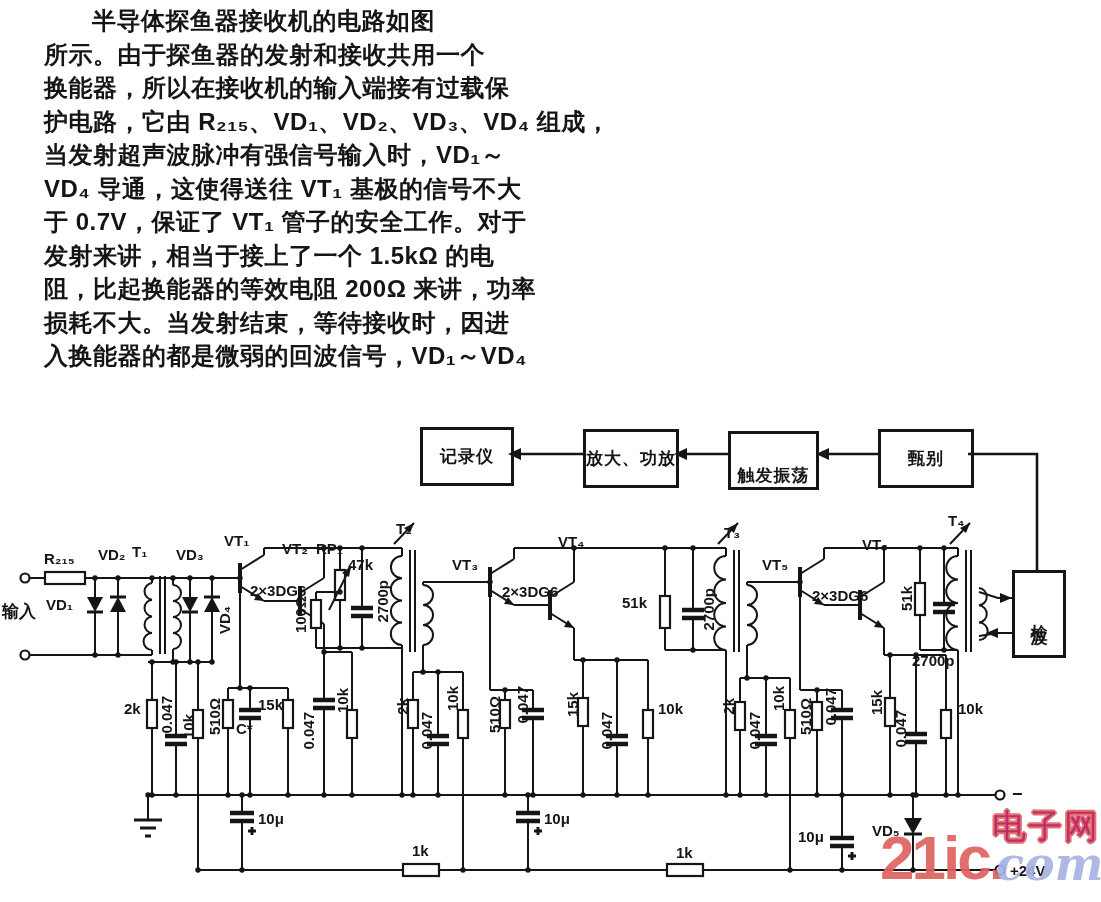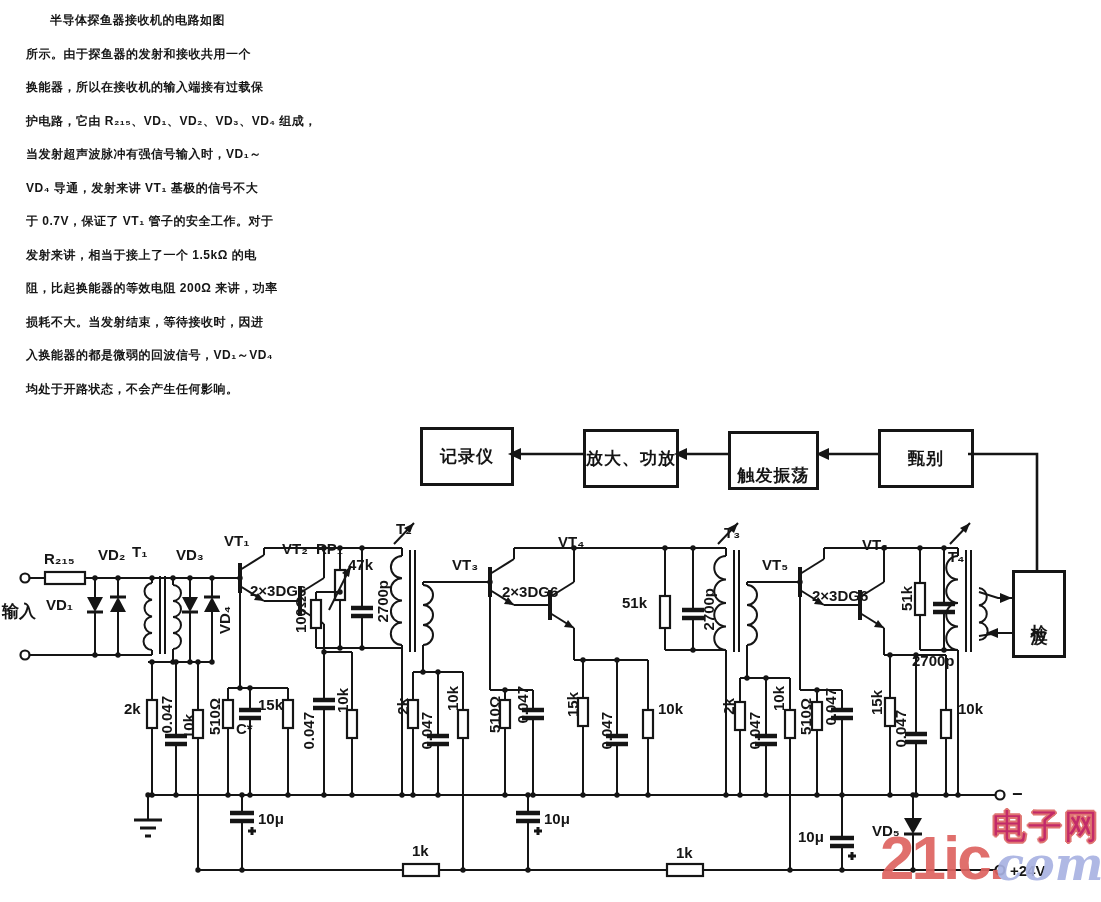--- a/index.html
+++ b/index.html
@@ -1,21 +1,21 @@
 <!DOCTYPE html>
 <html><head>
 <meta charset="utf-8">
 <style>
   html,body{margin:0;padding:0;}
   body{
     width:1101px;height:902px;position:relative;background:#ffffff;
     font-family:"Liberation Sans","DejaVu Sans",sans-serif;color:#151515;overflow:hidden;
   }
   
-  .article{position:absolute;left:26px;top:4px;width:445px;font-size:12px;
+  .article{position:absolute;left:44px;top:4px;width:445px;font-size:24px;
     line-height:33.5px;font-weight:700;letter-spacing:.5px;}
   .article .ln{white-space:nowrap;}
   .article .ln:first-child{text-indent:2em;}
   
   .bd-box{position:absolute;border:3px solid #151515;display:flex;align-items:center;
     justify-content:center;font-weight:700;font-size:17px;letter-spacing:1px;background:#fff;}
   .det-box{position:absolute;border:3px solid #151515;display:flex;align-items:center;
     justify-content:center;font-weight:700;font-size:17px;background:#fff;}
   .det-box .vtxt{writing-mode:vertical-rl;letter-spacing:4px;}
   
@@ -44,27 +44,26 @@
 </style>
 </head>
 <body>
 
 <div class="article">
   <div class="ln">半导体探鱼器接收机的电路如图</div>
   <div class="ln">所示。由于探鱼器的发射和接收共用一个</div>
   <div class="ln">换能器，所以在接收机的输入端接有过载保</div>
   <div class="ln">护电路，它由 R₂₁₅、VD₁、VD₂、VD₃、VD₄ 组成，</div>
   <div class="ln">当发射超声波脉冲有强信号输入时，VD₁～</div>
-  <div class="ln">VD₄ 导通，发射来讲 VT₁ 基极的信号不大</div>
+  <div class="ln">VD₄ 导通，这使得送往 VT₁ 基极的信号不大</div>
   <div class="ln">于 0.7V，保证了 VT₁ 管子的安全工作。对于</div>
   <div class="ln">发射来讲，相当于接上了一个 1.5kΩ 的电</div>
   <div class="ln">阻，比起换能器的等效电阻 200Ω 来讲，功率</div>
   <div class="ln">损耗不大。当发射结束，等待接收时，因进</div>
   <div class="ln">入换能器的都是微弱的回波信号，VD₁～VD₄</div>
-  <div class="ln">均处于开路状态，不会产生任何影响。</div>
 </div>
 
 <div class="bd-box" style="left:420px;top:427px;width:88px;height:53px;">
   <span>记录仪</span>
 </div>
 <div class="bd-box" style="left:583px;top:429px;width:90px;height:53px;">
   <span>放大、功放</span>
 </div>
 <div class="bd-box" style="left:728px;top:431px;width:85px;height:53px;align-items:flex-end;">
   <span>触发振荡</span>
@@ -532,21 +531,21 @@
 <span class="lbl" style="left:502px;top:583px;">2×3DG6</span>
 <span class="lbl" style="left:558px;top:533px;text-align:right;">VT₄</span>
 <span class="lbl" style="left:622px;top:594px;">51k</span>
 <span class="lbl vl" style="left:700px;top:588px;">2700p</span>
 <span class="lbl" style="left:724px;top:524px;">T₃</span>
 <span class="lbl" style="left:762px;top:556px;">VT₅</span>
 <span class="lbl" style="left:812px;top:587px;">2×3DG6</span>
 <span class="lbl" style="left:862px;top:536px;">VT₆</span>
 <span class="lbl vl" style="left:898px;top:586px;">51k</span>
 <span class="lbl" style="left:912px;top:652px;">2700p</span>
-<span class="lbl" style="left:948px;top:548px;">T₄</span>
+<span class="lbl" style="left:948px;top:512px;">T₄</span>
 
 <span class="lbl" style="left:124px;top:700px;">2k</span>
 <span class="lbl vl" style="left:158px;top:696px;">0.047</span>
 <span class="lbl vl" style="left:180px;top:714px;">10k</span>
 <span class="lbl vl" style="left:206px;top:698px;">510Ω</span>
 <span class="lbl" style="left:236px;top:720px;">C*</span>
 <span class="lbl" style="left:258px;top:696px;">15k</span>
 <span class="lbl vl" style="left:300px;top:712px;">0.047</span>
 <span class="lbl vl" style="left:334px;top:688px;">10k</span>
 

